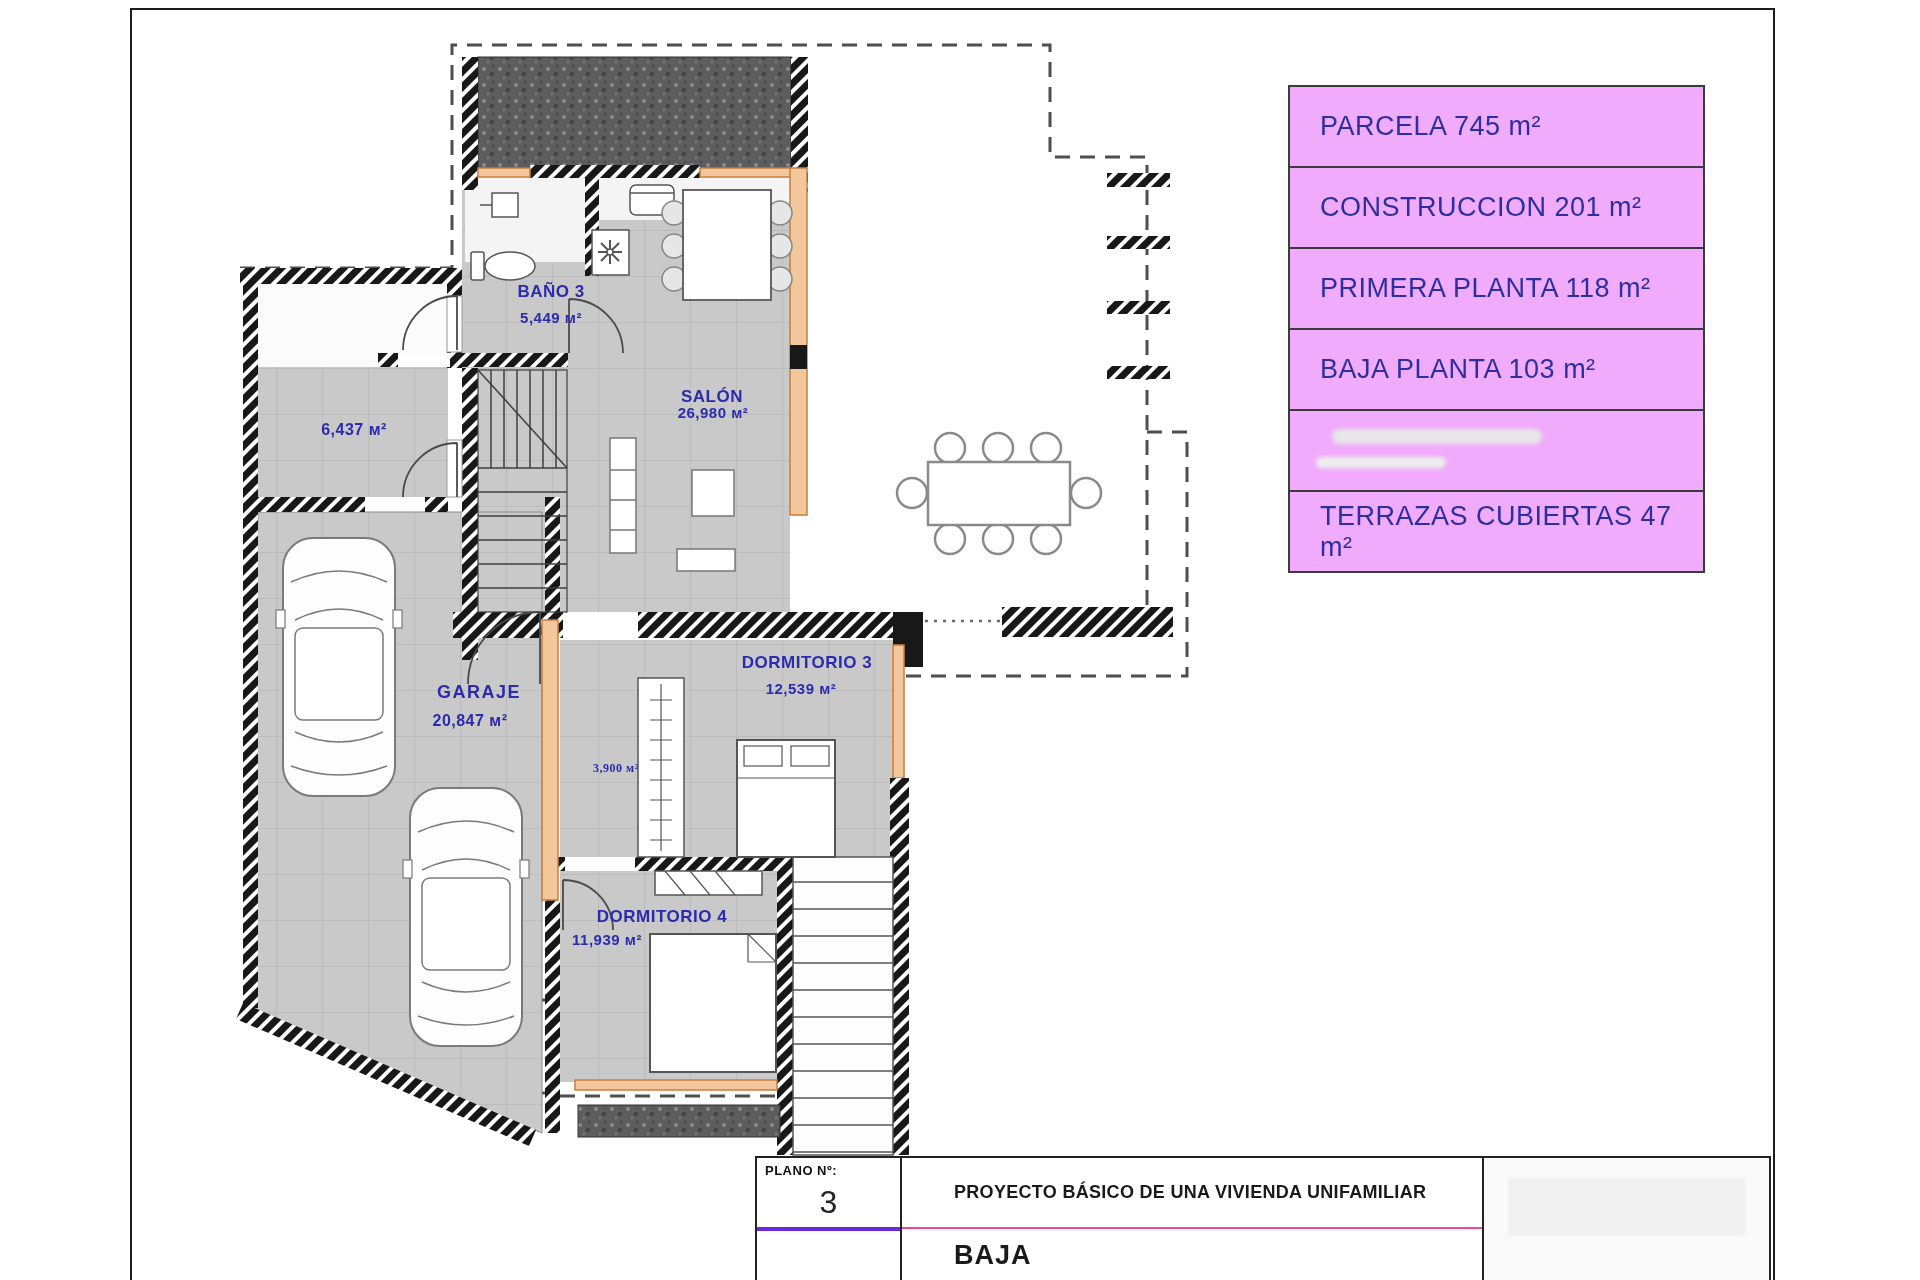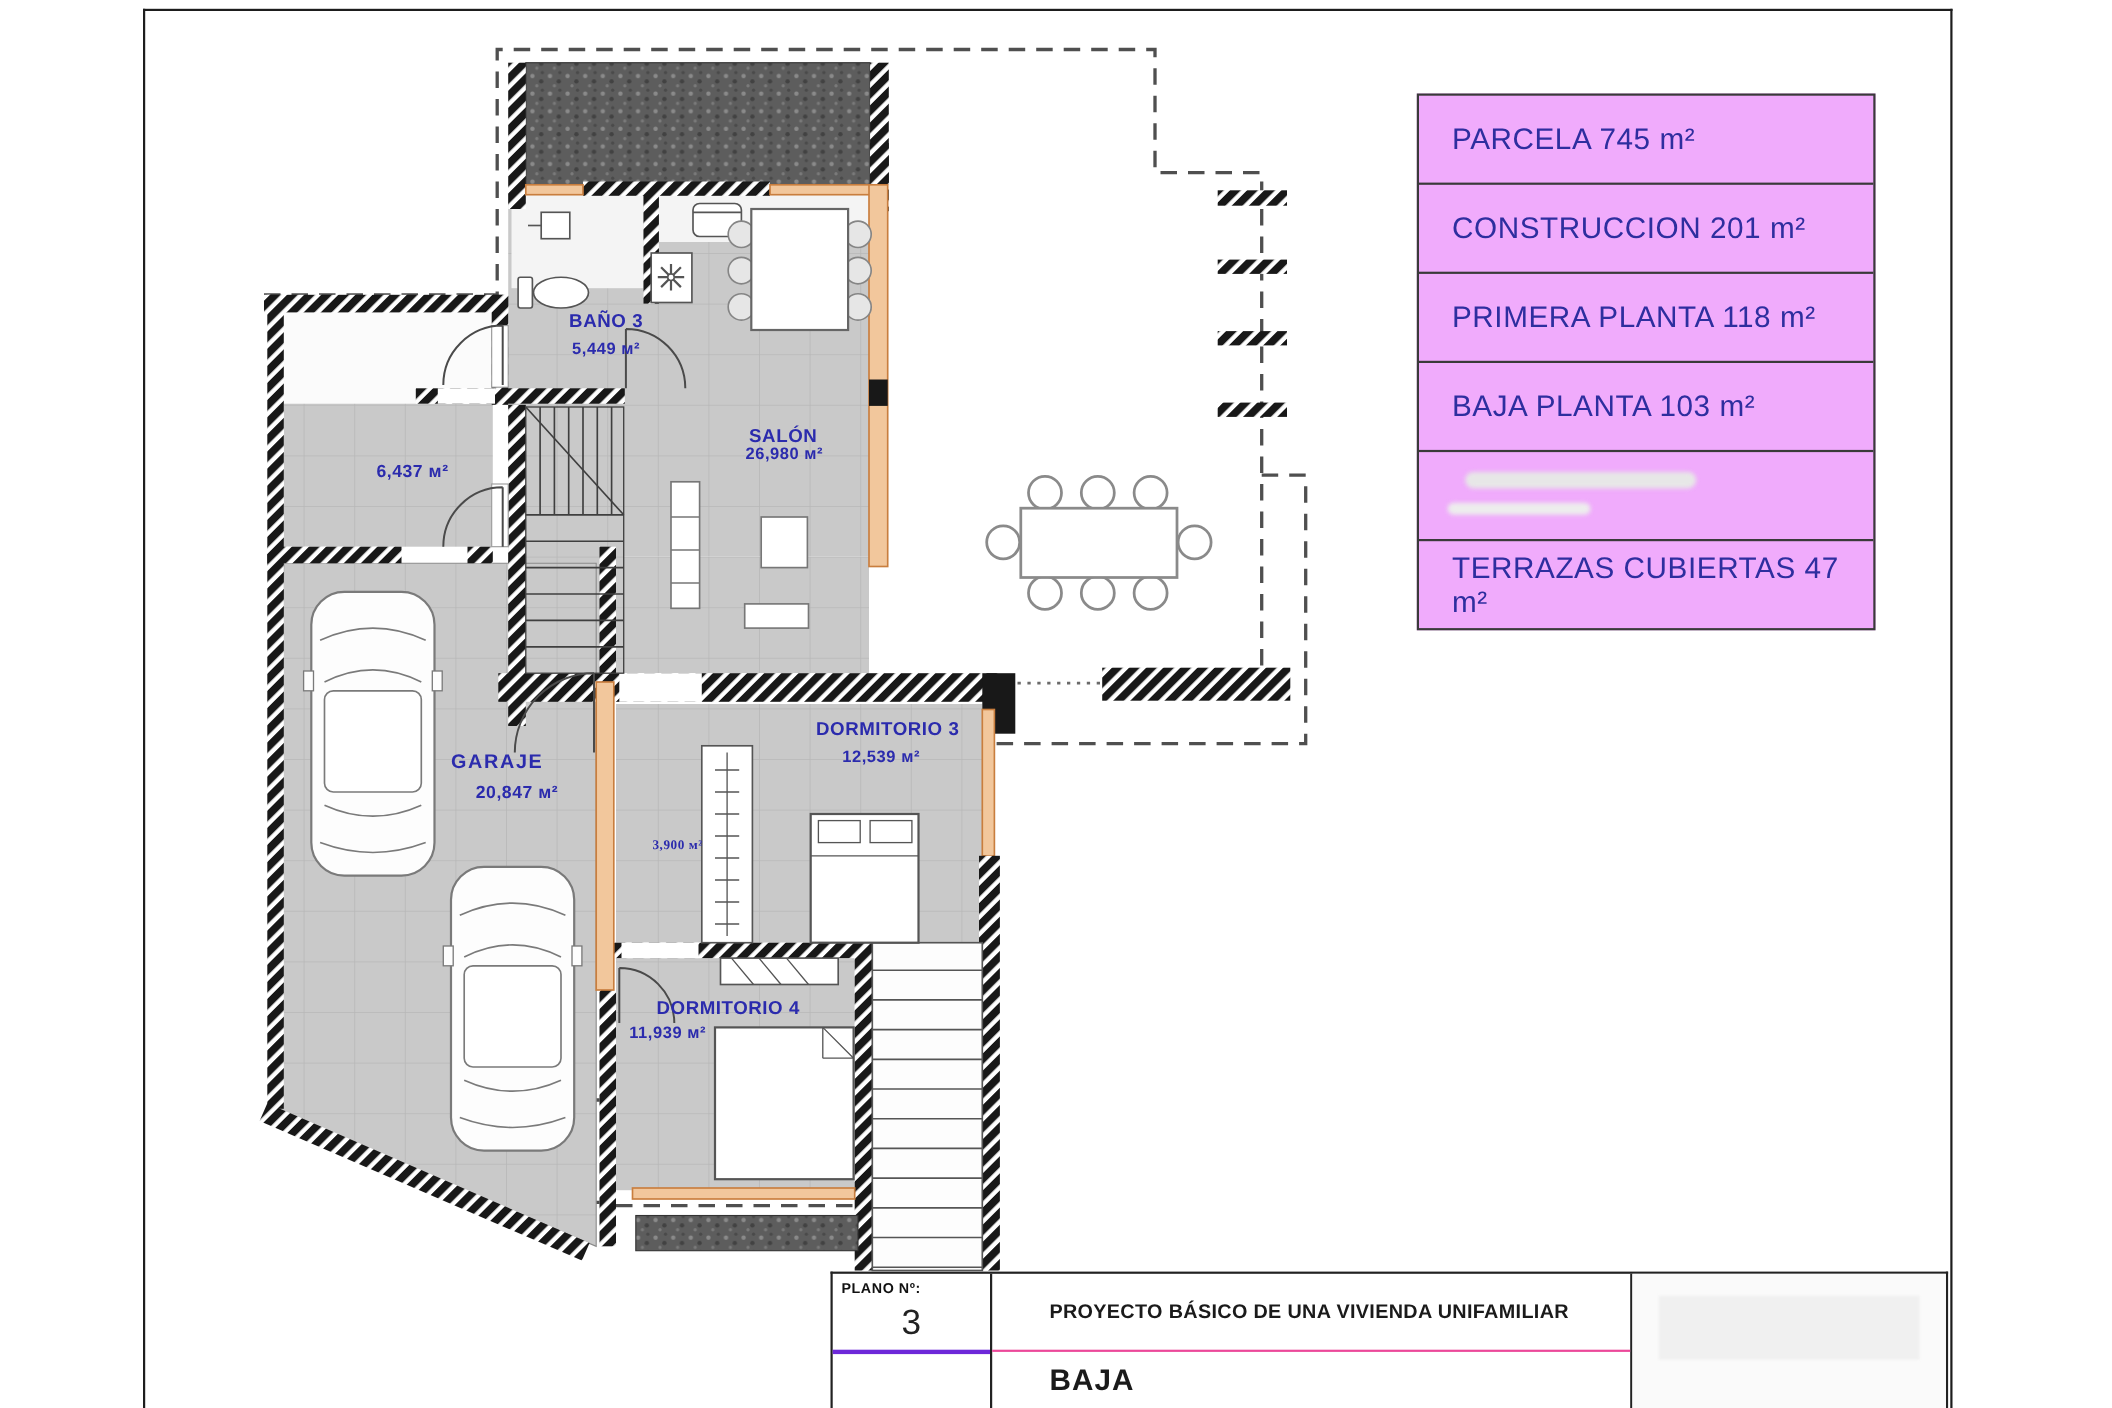--- a/index.html
+++ b/index.html
@@ -233,23 +233,23 @@
       <path d="M563,930 V880 M563,880 A50,50 0 0 1 613,930" stroke-width="1.8"></path>
     </g>
   </svg>
 
   <div class="rlabel rname" style="left:551px;top:282px;">BAÑO 3</div>
   <div class="rlabel rarea" style="left:551px;top:309px;">5,449 м²</div>
 
   <div class="rlabel rname" style="left:712px;top:387px;">SALÓN</div>
   <div class="rlabel rarea" style="left:713px;top:404px;">26,980 м²</div>
 
-  <div class="rlabel rarea" style="left:354px;top:421px;font-size:16px;margin-left:21px;">6,437 м²</div>
-
-  <div class="rlabel rname" style="left:452px;top:682px;font-size:18px;letter-spacing:1.5px;">GARAJE</div>
+  <div class="rlabel rarea" style="left:354px;top:421px;font-size:16px;">6,437 м²</div>
+
+  <div class="rlabel rname" style="left:479px;top:682px;font-size:18px;letter-spacing:1.5px;">GARAJE</div>
   <div class="rlabel rarea" style="left:470px;top:712px;font-size:16px;">20,847 м²</div>
 
   <div class="rlabel rarea" style="left:616px;top:761px;font-size:12px;font-family:Liberation Serif, serif;">3,900 м²</div>
 
   <div class="rlabel rname" style="left:807px;top:653px;">DORMITORIO 3</div>
   <div class="rlabel rarea" style="left:801px;top:680px;text-align:right;">12,539 м²</div>
 
   <div class="rlabel rname" style="left:662px;top:907px;">DORMITORIO 4</div>
   <div class="rlabel rarea" style="left:607px;top:931px;">11,939 м²</div>
 

